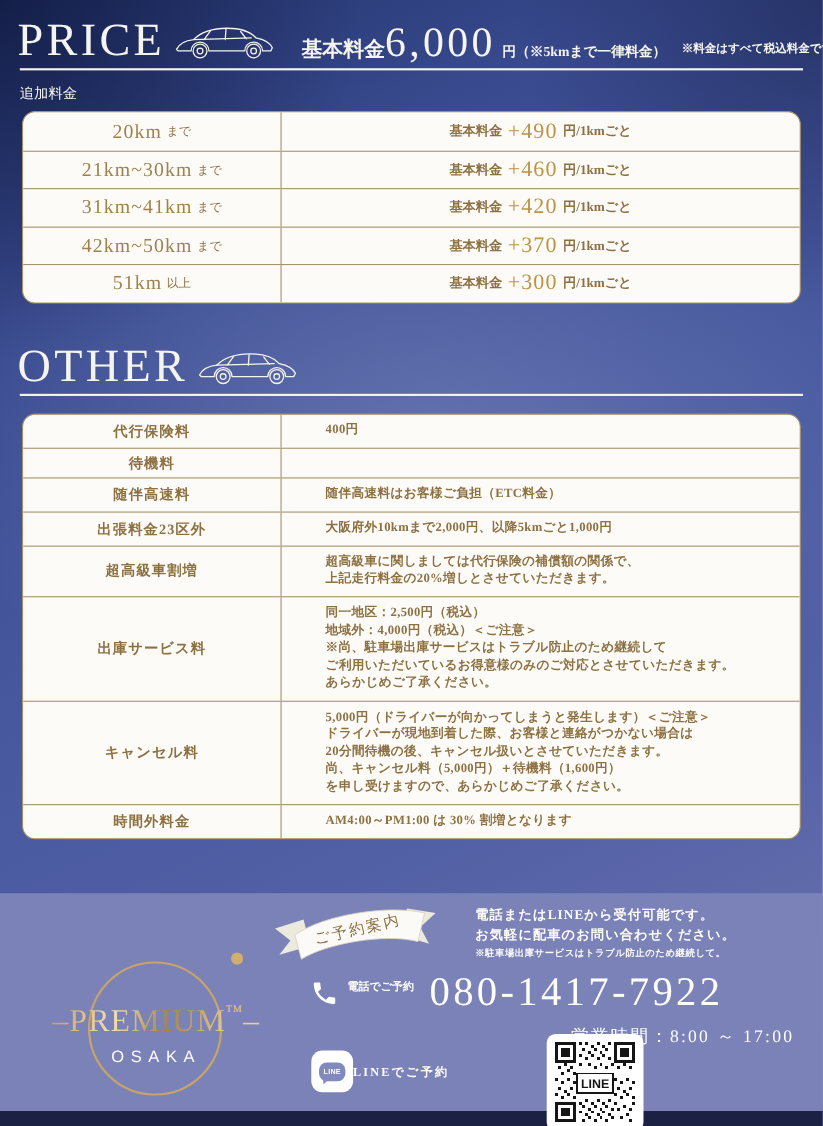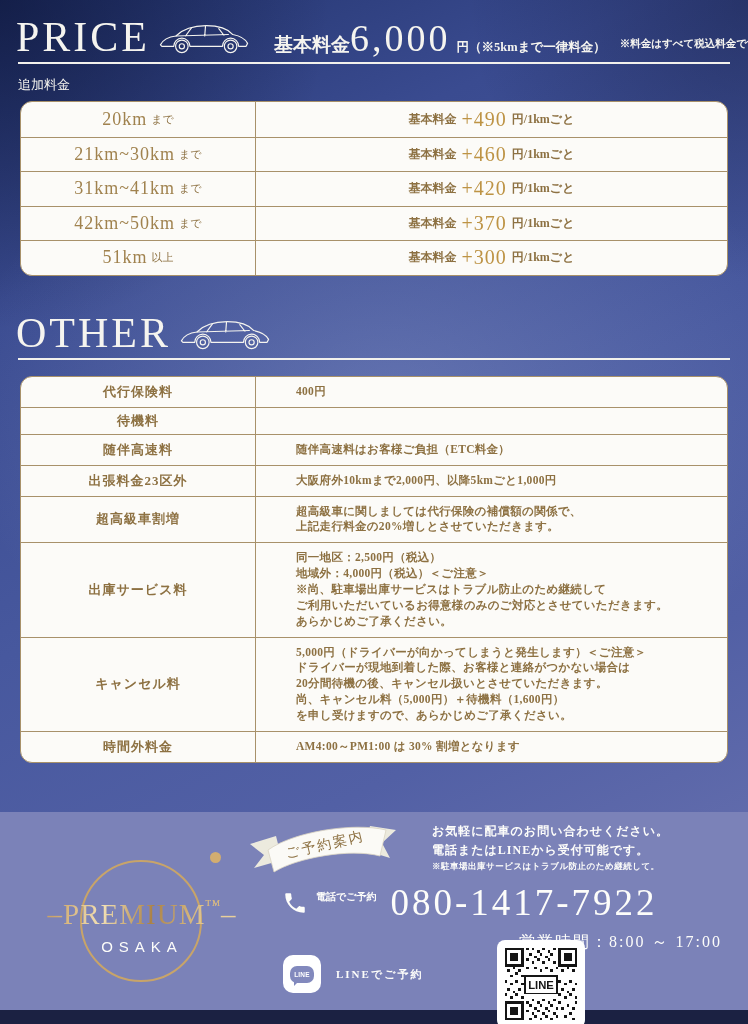--- a/index.html
+++ b/index.html
@@ -45,42 +45,42 @@
   .other .content{white-space:pre-line;font-size:11.5px;font-weight:700;color:#8d7142;line-height:1.38;letter-spacing:.3px}
   .other-hd{margin-top:20px}
   
   .footer{position:absolute;left:0;right:0;bottom:14px;height:198px;background:#7b82b8}
   .strip{position:absolute;left:0;right:0;bottom:0;height:14px;background:#1b2142}
   .ribbon{position:absolute;left:238px;top:2px;width:170px;height:66px}
   .notice{position:absolute;left:432px;top:10px;color:#fdfdfa}
   .notice .n{font-size:12px;font-weight:700;line-height:1.55;letter-spacing:1px}
   .notice .n-small{font-size:8.5px;font-weight:700;letter-spacing:.5px;margin-top:2px}
   
-  .logo{position:absolute;left:42px;top:34px;width:200px;height:160px}
+  .logo{position:absolute;left:42px;top:48px;width:200px;height:160px}
   .logo-circle{position:absolute;left:38px;top:14px;width:122px;height:122px;border:2.5px solid #c8a469;border-radius:50%}
   .logo-dot{position:absolute;left:168px;top:6px;width:11px;height:11px;border-radius:50%;background:#d2ad70}
   .logo-main{position:absolute;left:0;top:52px;width:100%;text-align:center}
   .logo-text{display:inline-block;background:#7b82b8;padding:0 3px;font-size:29px;letter-spacing:1px;color:#d6b479;
     background-image:linear-gradient(100deg,#caa368 5%,#f2e0b4 30%,#ab8246 55%,#e9d09a 85%);
     -webkit-background-clip:text;background-clip:text;-webkit-text-fill-color:transparent}
   .logo-tm{font-size:9px;vertical-align:top;color:#d6b479;-webkit-text-fill-color:#d6b479}
   .logo-sub{position:absolute;left:0;top:92px;width:100%;text-align:center;font-size:15px;letter-spacing:6px;color:#fdfdfa;font-family:"Liberation Sans",sans-serif}
   
   .phone-block{position:absolute;left:282px;top:72px;display:flex;align-items:center}
   .phone-icon{width:26px;height:26px;flex:none}
   .phone-label{font-size:10px;font-weight:700;color:#fdfdfa;margin:0 14px 12px 8px;white-space:nowrap}
   .phone-number{font-size:37px;letter-spacing:3px;color:#fdfdfa;line-height:1;white-space:nowrap}
   .phone-hours{position:absolute;left:432px;top:120px;width:290px;text-align:right;font-size:16px;font-weight:400;letter-spacing:2px;color:#fdfdfa}
   
   .line-block{position:absolute;left:283px;top:143px;display:flex;align-items:center}
   .line-icon{width:38px;height:38px;background:#fff;border-radius:10px;display:flex;align-items:center;justify-content:center;flex:none}
   .line-bubble{width:24px;height:17px;background:#8289bd;border-radius:7px;position:relative;display:flex;align-items:center;justify-content:center}
   .line-bubble::after{content:"";position:absolute;left:4px;bottom:-3px;border:3px solid transparent;border-top-color:#8289bd;border-left-color:#8289bd}
   .line-bubble span{font-size:6.5px;font-weight:700;color:#fff;font-family:"Liberation Sans",sans-serif;letter-spacing:.2px}
-  .line-label{font-size:11px;font-weight:700;letter-spacing:2px;color:#fdfdfa;margin-left:15px;white-space:nowrap}
+  .line-label{font-size:11px;font-weight:700;letter-spacing:2px;color:#fdfdfa;margin-left:0;white-space:nowrap}
   
   .qr{position:absolute;left:497px;top:128px;width:88px;height:88px;background:#fff;border-radius:8px;padding:5px;z-index:2}
   .qr svg{width:100%;height:100%;shape-rendering:crispEdges}
 </style>
 </head>
 <body>
 
 <div class="hd">
   <div class="hd-row">
     <div class="big-title">PRICE</div>
@@ -236,22 +236,22 @@
 <div class="footer">
 
   <svg class="ribbon" viewBox="0 0 170 66">
     <polygon points="12,30 38,22 44,46 16,54 26,41" fill="#eceade"></polygon>
     <polygon points="158,16 132,12 126,36 152,44 144,29" fill="#eceade"></polygon>
     <path d="M30 36 C55 18 115 8 148 16 L142 42 C112 34 58 44 36 58 Z" fill="#fbfaf6" stroke="#d9d3c2" stroke-width="0.8"></path>
     <text x="88" y="35" transform="rotate(-13 88 35)" text-anchor="middle" font-size="14" letter-spacing="2" fill="#8d7142">ご予約案内</text>
   </svg>
 
   <div class="notice">
+    <div class="n">電話またはLINEから受付可能です。</div>
     <div class="n">お気軽に配車のお問い合わせください。</div>
-    <div class="n">電話またはLINEから受付可能です。</div>
     <div class="n-small">※駐車場出庫サービスはトラブル防止のため継続して。</div>
   </div>
 
   <div class="logo">
     <div class="logo-circle"></div>
     <div class="logo-dot"></div>
     <div class="logo-main"><span class="logo-text"><span>–</span><span>PREMIUM</span><sup class="logo-tm">TM</sup><span>–</span></span></div>
     <div class="logo-sub">OSAKA</div>
   </div>
 

